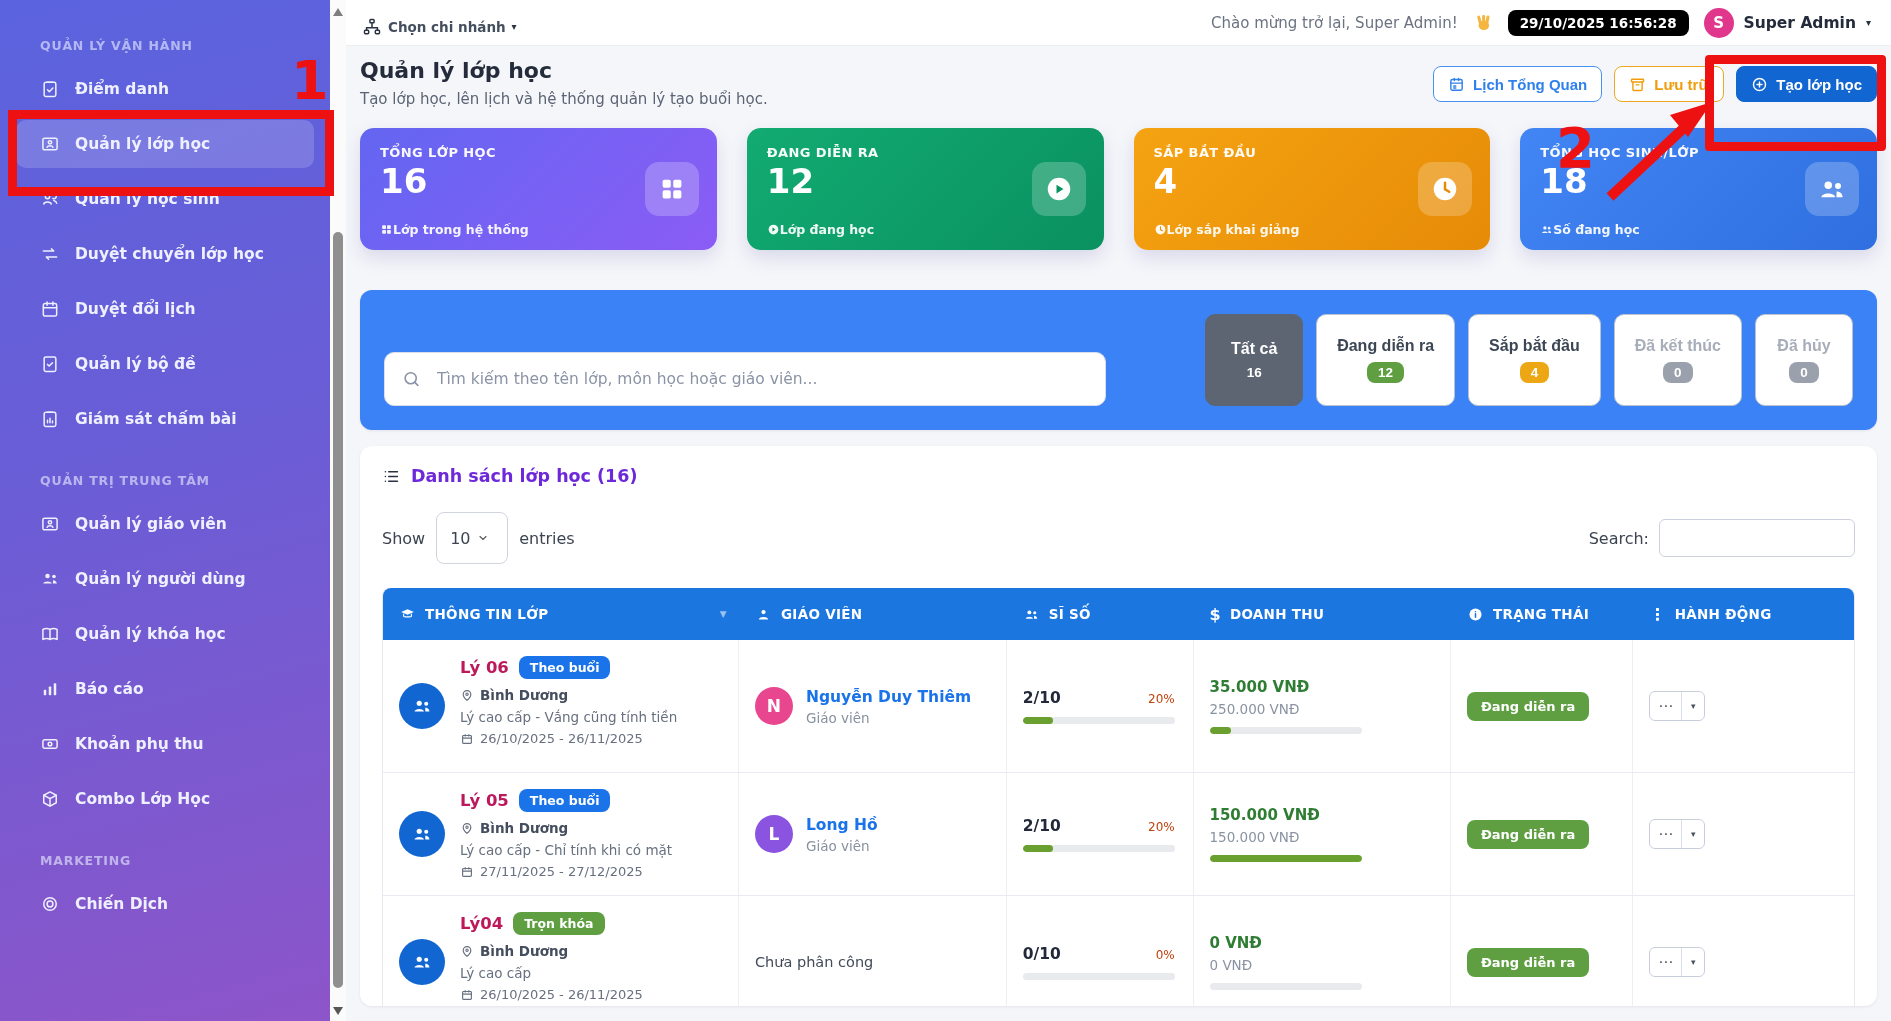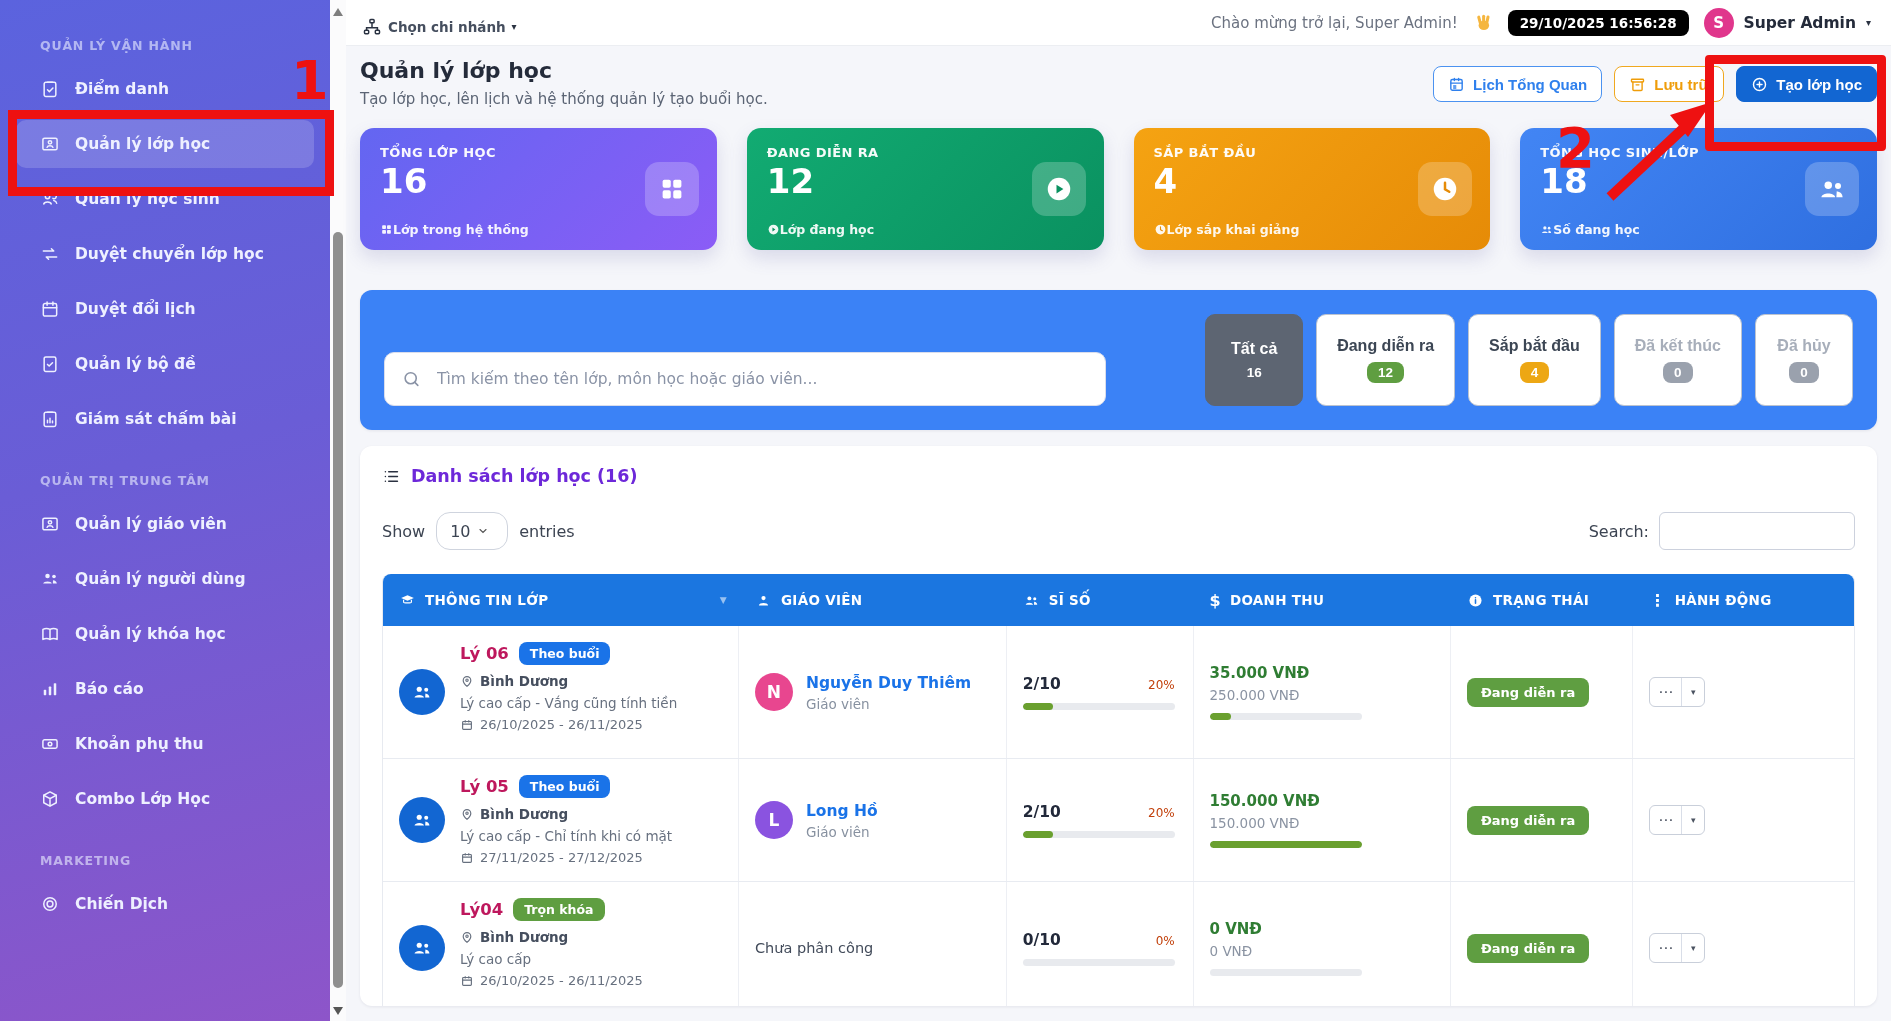--- a/index.html
+++ b/index.html
@@ -91,22 +91,22 @@
   .tab.active .tab-label { color:#fff; }
   .tab.active .chip { background:transparent; padding:0; }
   .tab.disabled .tab-label { color:#a7aeba; }
 
   
   .table-card { margin:16px 14px 0; background:#fff; border-radius:12px; padding:20px 22px;
     box-shadow:0 1px 3px rgba(20,30,60,.08); height:560px; overflow:hidden; }
   .tc-title { display:flex; align-items:center; gap:10px; font-size:17.5px; font-weight:700; color:#6d28d9; }
   .tc-title svg { width:19px; height:19px; }
   .tc-controls { display:flex; align-items:center; margin-top:26px; font-size:16px; color:#3c4452; }
-  .pseudo-select { display:flex; align-items:center; justify-content:space-between; width:72px; height:38px;
-    border:1px solid #cfd4de; border-radius:14px; margin:0 11px; padding:0 18px 0 13px; cursor:pointer; background:#fff; }
+  .pseudo-select { display:flex; align-items:center; justify-content:space-between; width:72px; height:52px;
+    border:1px solid #cfd4de; border-radius:8px; margin:0 11px; padding:0 18px 0 13px; cursor:pointer; background:#fff; }
   .pseudo-select svg { width:12px; height:12px; color:#555; }
   .tc-search { margin-left:auto; display:flex; align-items:center; gap:10px; }
   .tc-search input { width:196px; height:38px; border:1.5px solid #ccd1dd; border-radius:6px; padding:0 10px;
     font-size:15px; font-family:inherit; outline:none; }
 
   .tbl { margin-top:24px; border:1px solid #e7eaf0; border-top:none; border-radius:8px 8px 0 0; }
   .tbl-head, .tr { display:grid; grid-template-columns:24.2% 18.2% 12.7% 17.5% 12.4% 15%; }
   .tbl-head { background:#1b76e0; color:#fff; height:52px; border-radius:8px 8px 0 0; }
   .th { display:flex; align-items:center; gap:9px; padding:0 16px; font-size:13.5px; font-weight:700;
     letter-spacing:.3px; position:relative; cursor:pointer; white-space:nowrap; }

